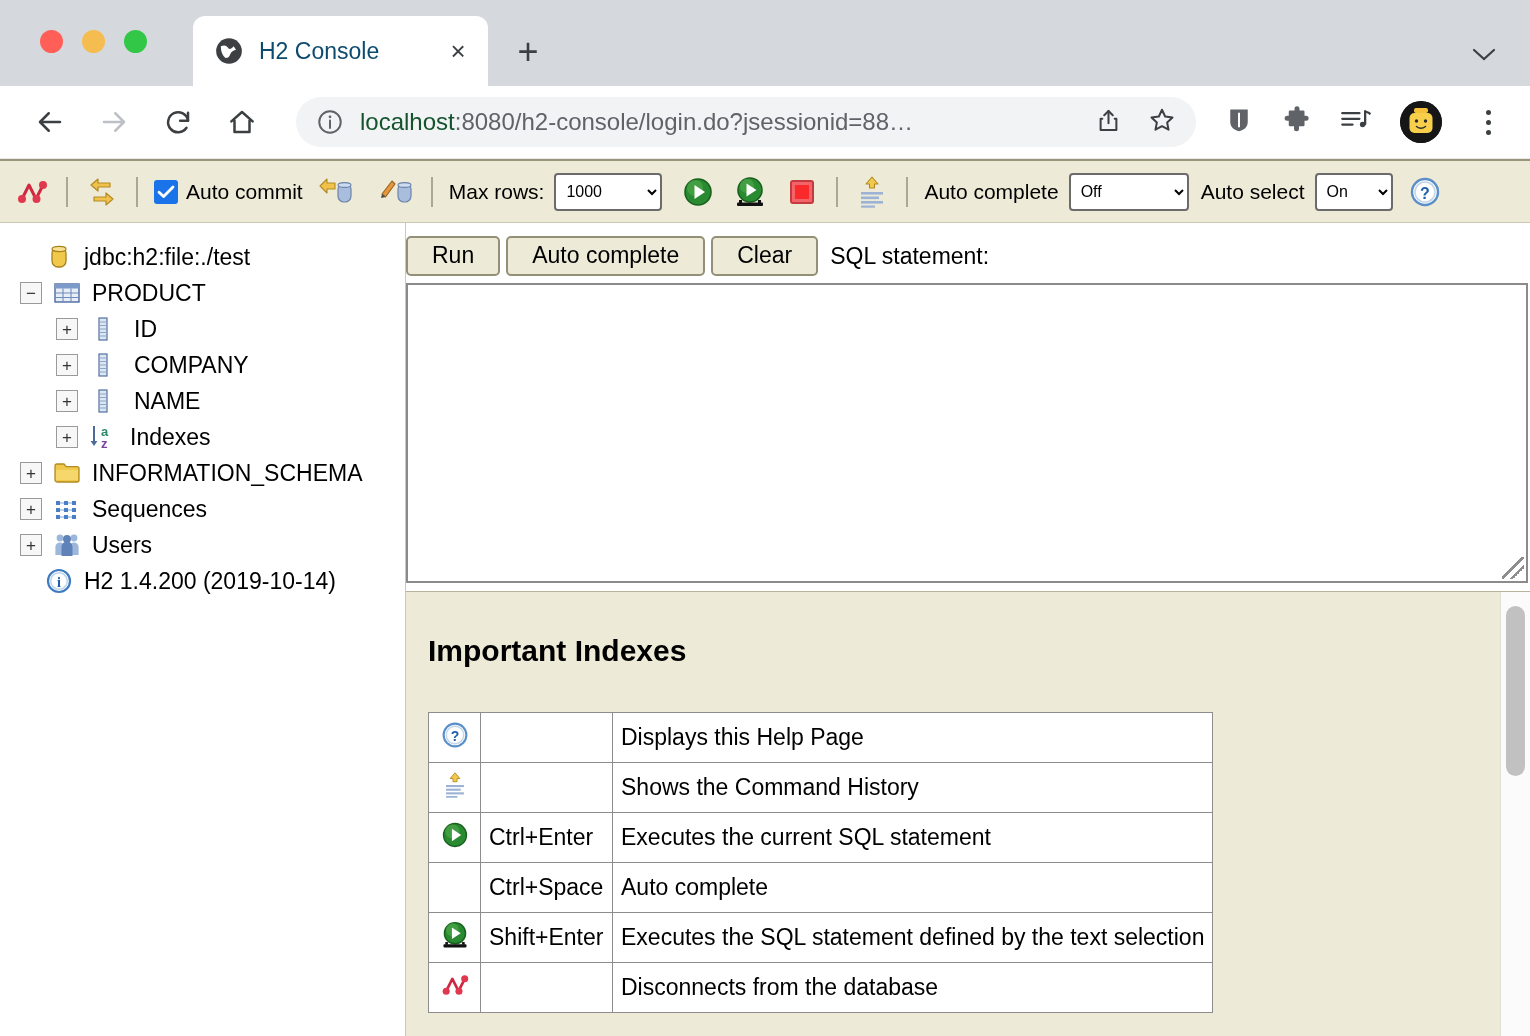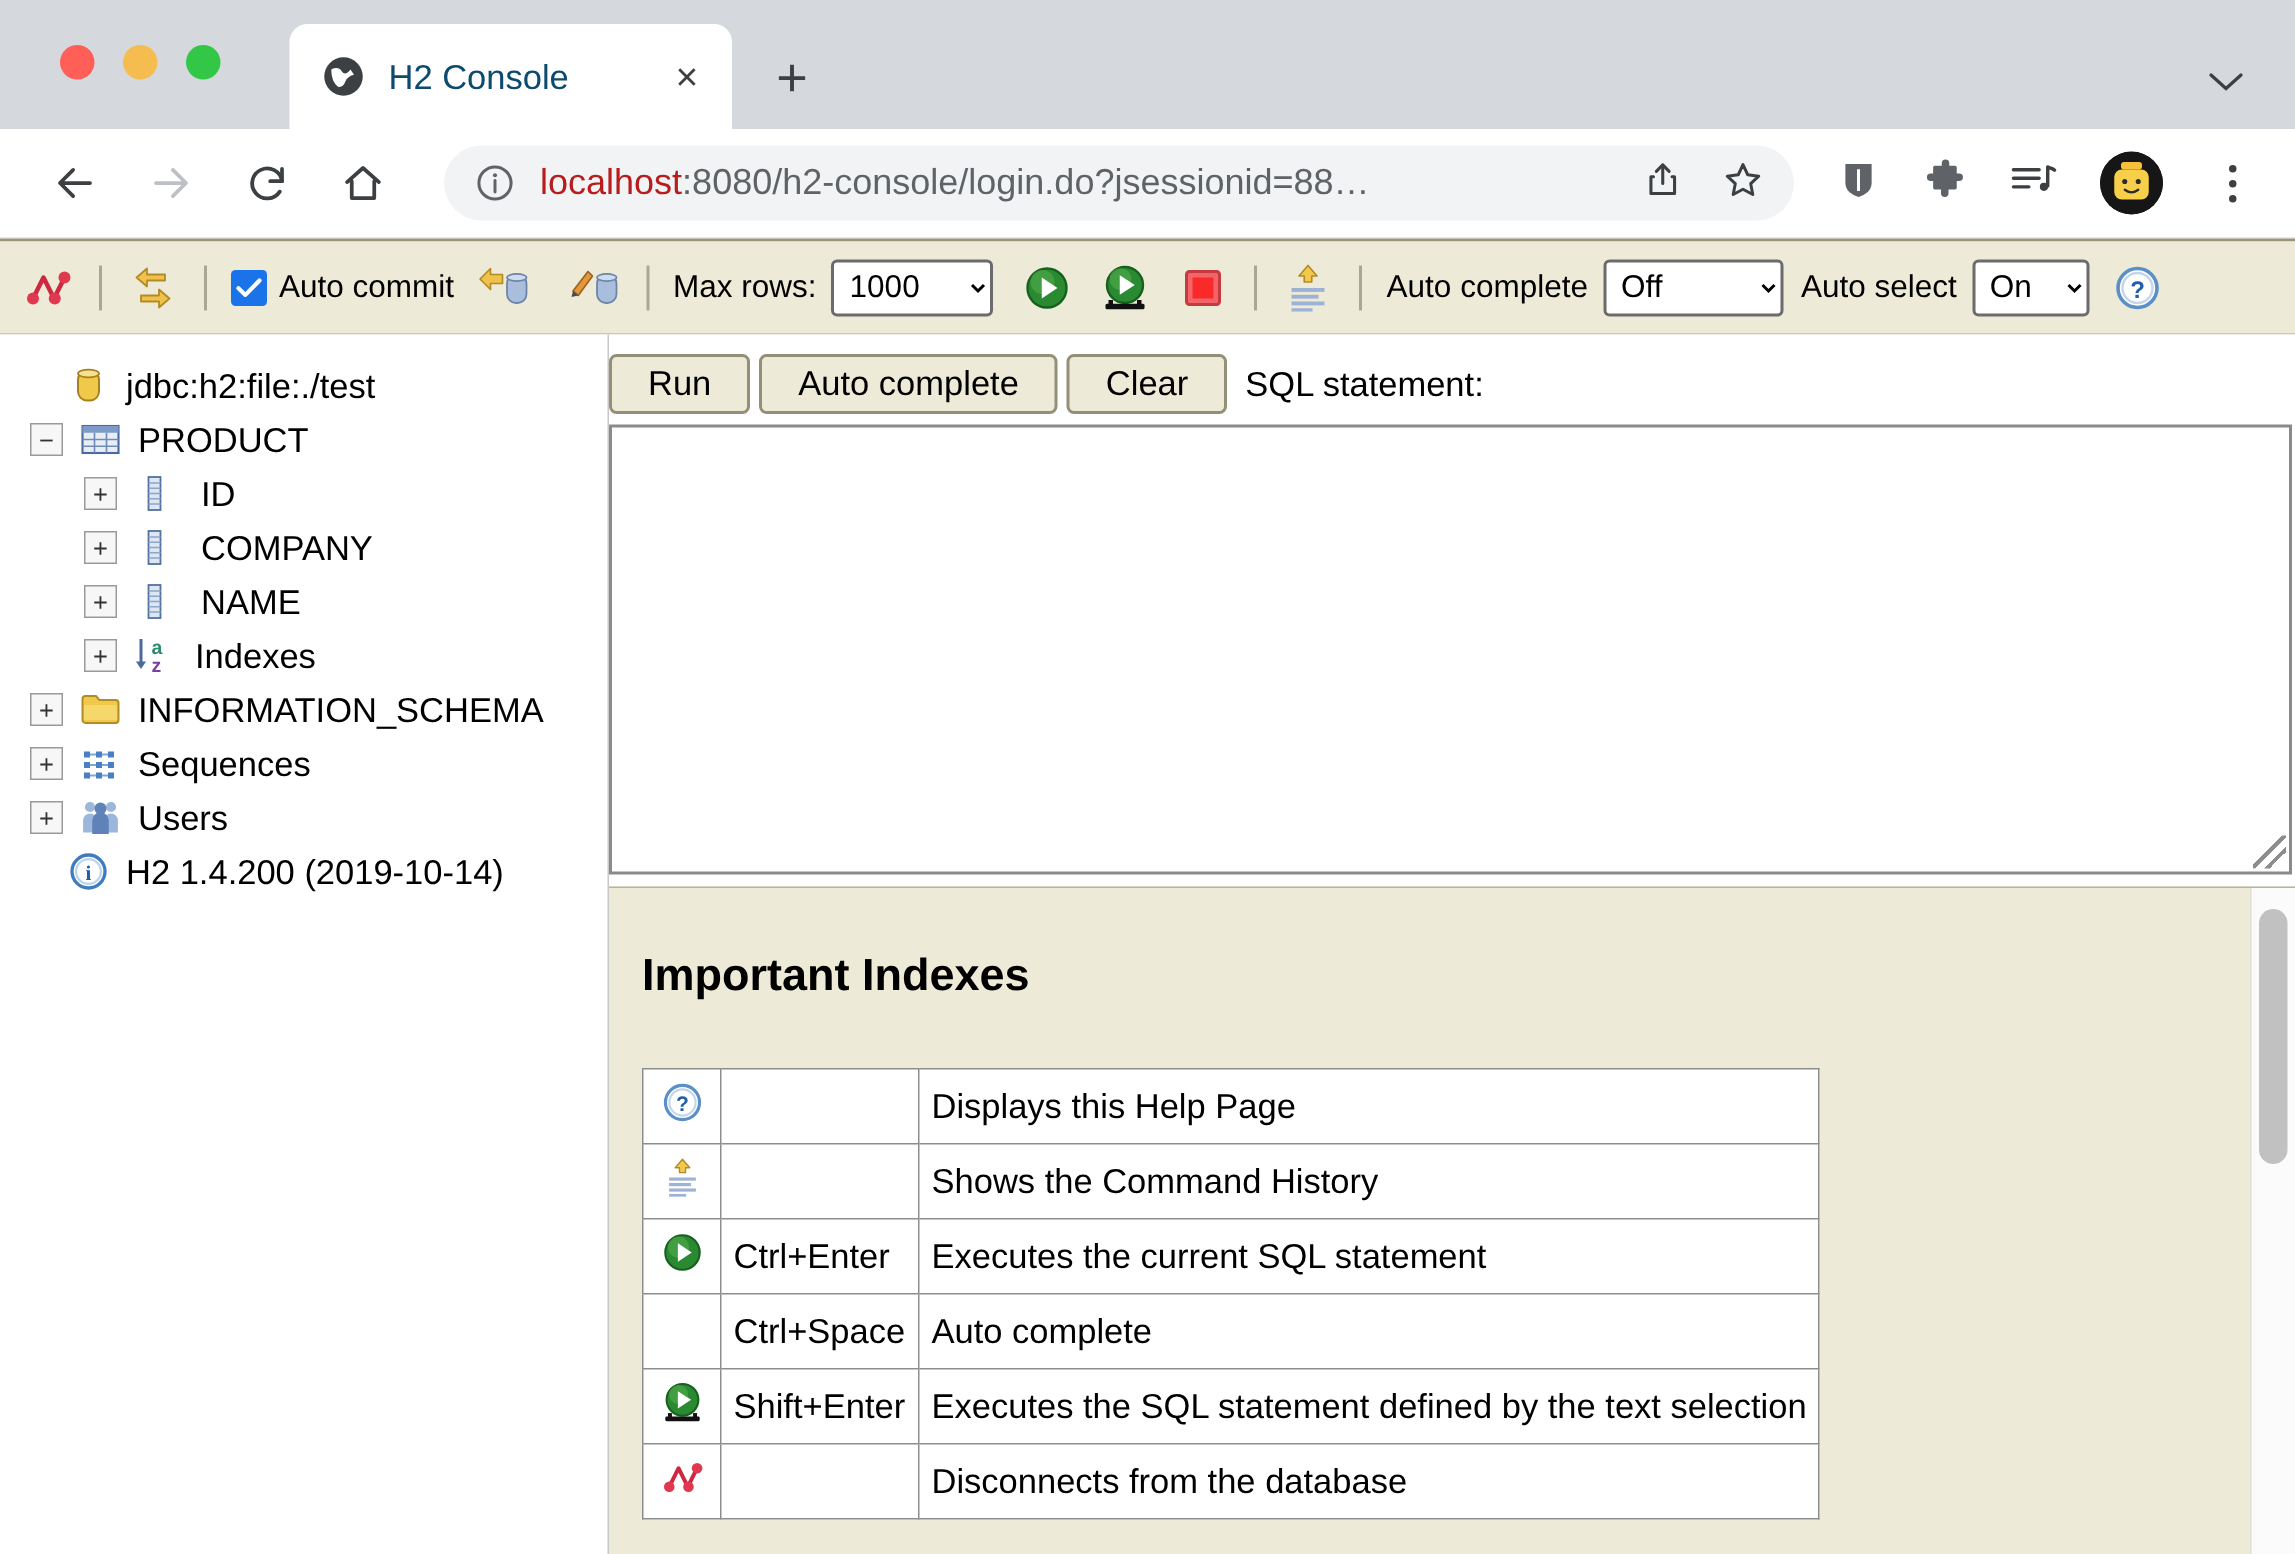--- a/index.html
+++ b/index.html
@@ -89,21 +89,21 @@
     min-width: 0;
   }
   .omni-info { width: 28px; height: 28px; flex: none; }
   .omni-url {
     margin-left: 16px;
     font-size: 24px;
     color: #5f6368;
     white-space: nowrap; overflow: hidden;
     font-family: "Liberation Sans", sans-serif;
   }
-  .omni-url b { color: #b91c1c; font-weight: 400; }
+  .omni-url b { color: #14532d; font-weight: 400; }
   .omni-actions { margin-left: auto; display: flex; align-items: center; gap: 26px; padding-left: 20px; }
   .ext-icons { display: flex; align-items: center; gap: 28px; margin-left: 8px; }
   .avatar {
     width: 42px; height: 42px; border-radius: 50%;
     background: #1a1a1a;
     display: flex; align-items: center; justify-content: center;
     font-size: 26px;
     overflow: hidden;
   }
   .kebab { width: 36px; display: flex; flex-direction: column; align-items: center; gap: 5px; }
@@ -135,21 +135,21 @@
   .chk {
     width: 24px; height: 24px; border-radius: 3px;
     background: #1a73e8;
     display: flex; align-items: center; justify-content: center;
     flex: none;
     margin-right: 8px;
   }
   .chk svg { display: block; }
   select.h2sel {
     font-family: "Liberation Sans", sans-serif;
-    font-size: 21px;
+    font-size: 16px;
     height: 38px;
     border: 2px solid #6b6b6b;
     border-radius: 4px;
     background: #fff;
     padding: 0 6px;
     color: #000;
   }
   select.w-rows { width: 108px; }
   select.w-ac { width: 120px; }
   select.w-as { width: 78px; }

